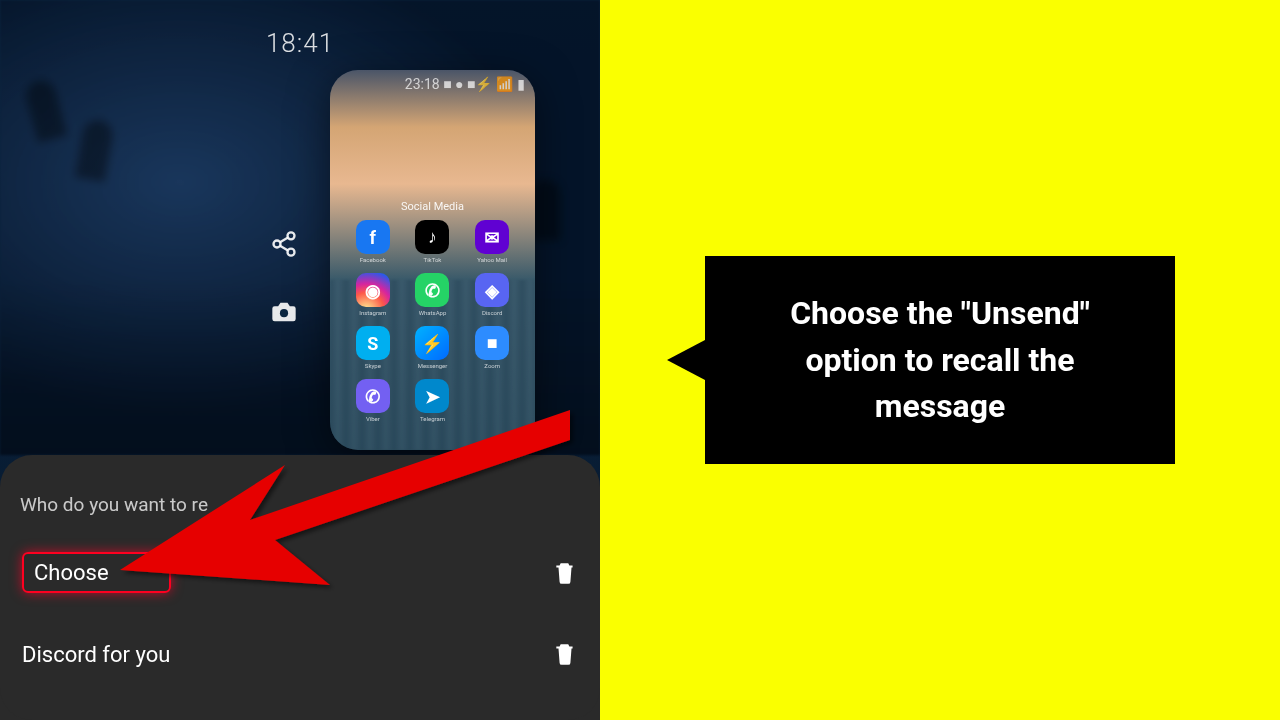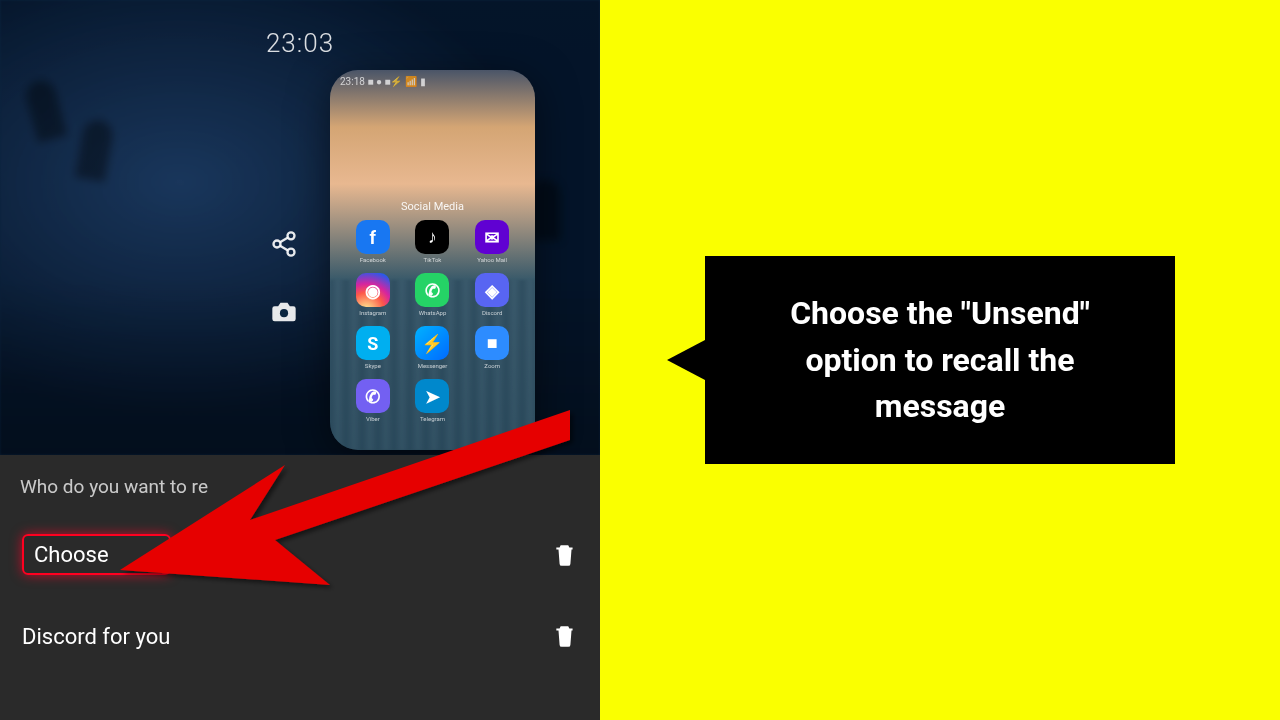--- a/index.html
+++ b/index.html
@@ -11,21 +11,21 @@
     .phone-background { position: absolute; top: 0; left: 0; width: 100%; height: 455px; background: radial-gradient(ellipse at 30% 40%, rgba(30,60,100,0.8) 0%, rgba(5,20,40,0.95) 60%); filter: blur(1px); }
     .concert-silhouette { position: absolute; bottom: 0; left: 0; width: 100%; height: 180px; background: linear-gradient(180deg, transparent 0%, rgba(0,0,0,0.3) 100%); }
     .hand { position: absolute; width: 30px; height: 60px; background: rgba(0,0,0,0.4); border-radius: 15px 15px 0 0; filter: blur(4px); }
     .hand1 { left: 30px; top: 80px; transform: rotate(-15deg); }
     .hand2 { left: 80px; top: 120px; transform: rotate(10deg); }
     .hand3 { right: 40px; top: 180px; }
     
     .clock { position: absolute; top: 28px; left: 50%; transform: translateX(-50%); color: rgba(255,255,255,0.85); font-size: 26px; font-weight: 300; letter-spacing: 1px; }
     
     .phone-mockup { position: absolute; top: 70px; left: 330px; width: 205px; height: 380px; border-radius: 28px; overflow: hidden; background: linear-gradient(180deg, #4a5568 0%, #d4a574 15%, #e8b890 30%, #3a5a6a 55%, #2a4a5a 100%); box-shadow: 0 10px 40px rgba(0,0,0,0.5); }
-    .phone-statusbar { position: absolute; top: 6px; left: 10px; right: 10px; height: 14px; display: flex; justify-content: flex-start; font-size: 10px; color: rgba(255,255,255,0.7); }
+    .phone-statusbar { position: absolute; top: 6px; left: 10px; right: 10px; height: 14px; display: flex; justify-content: flex-end; font-size: 14px; color: rgba(255,255,255,0.7); }
     .folder-area { position: absolute; top: 130px; left: 20px; right: 20px; }
     .folder-title { text-align: center; color: rgba(255,255,255,0.9); font-size: 11px; margin-bottom: 7px; }
     .app-grid { display: grid; grid-template-columns: repeat(3, 1fr); gap: 10px 18px; padding: 0 2px; }
     .app-item { display: flex; flex-direction: column; align-items: center; gap: 2px; }
     .app-icon { width: 34px; height: 34px; border-radius: 10px; display: flex; align-items: center; justify-content: center; font-size: 18px; color: white; font-weight: bold; }
     .app-label { font-size: 6px; color: rgba(255,255,255,0.7); text-align: center; }
     .facebook { background: #1877f2; }
     .tiktok { background: #000; }
     .yahoo { background: #6001d2; }
     .instagram { background: radial-gradient(circle at 30% 110%, #fdf497 0%, #fd5949 40%, #d6249f 60%, #285AEB 90%); }
@@ -33,21 +33,21 @@
     .discord { background: #5865f2; }
     .skype { background: #00aff0; }
     .messenger { background: linear-gradient(135deg, #00b2ff, #006aff); }
     .zoom { background: #2d8cff; }
     .viber { background: #7360f2; }
     .telegram { background: #0088cc; }
     
     .side-actions { position: absolute; left: 270px; top: 230px; display: flex; flex-direction: column; gap: 40px; }
     .side-icon { width: 28px; height: 28px; color: rgba(255,255,255,0.9); }
     
-    .bottom-sheet { position: absolute; bottom: 0; left: 0; width: 600px; height: 265px; background: #2a2a2a; padding: 20px 16px; }
+    .bottom-sheet { position: absolute; bottom: 0; left: 0; width: 600px; height: 265px; background: #2a2a2a; padding: 38px 16px; border-radius: 32px; }
     .sheet-prompt { color: rgba(255,255,255,0.75); font-size: 19px; margin-bottom: 28px; padding-left: 4px; }
     .sheet-option { display: flex; align-items: center; justify-content: space-between; padding: 8px 6px; margin-bottom: 32px; }
     .option-label { color: #fff; font-size: 22px; font-weight: 400; }
     .unsend-highlight { border: 2px solid #ff0020; border-radius: 6px; box-shadow: 0 0 12px rgba(255,0,40,0.7); padding: 6px 60px 6px 10px; font-size: 22px; color: #fff; }
     .trash-icon { width: 26px; height: 26px; color: #fff; }
     
     .red-arrow { position: absolute; top: 400px; left: 100px; width: 480px; height: 220px; z-index: 10; pointer-events: none; }
     
     .callout-box { background: #000; color: #fff; padding: 34px 40px; font-size: 32px; font-weight: 700; line-height: 1.45; text-align: center; width: 470px; position: relative; }
     .callout-triangle { position: absolute; left: -38px; top: 50%; transform: translateY(-50%); width: 0; height: 0; border-top: 20px solid transparent; border-bottom: 20px solid transparent; border-right: 38px solid #000; }
@@ -59,21 +59,21 @@
 
 <div class="container">
   <div class="left-panel">
     <div class="phone-background">
       <div class="concert-silhouette"></div>
       <div class="hand hand1"></div>
       <div class="hand hand2"></div>
       <div class="hand hand3"></div>
     </div>
 
-    <div class="clock">23:03</div>
+    <div class="clock">18:41</div>
 
     <div class="phone-mockup">
       <div class="phone-statusbar">
         <span>23:18 ■ ● ■</span>
         <span>⚡ 📶 ▮</span>
       </div>
       <div class="ocean"></div>
       <div class="folder-area">
         <div class="folder-title">Social Media</div>
         <div class="app-grid">

